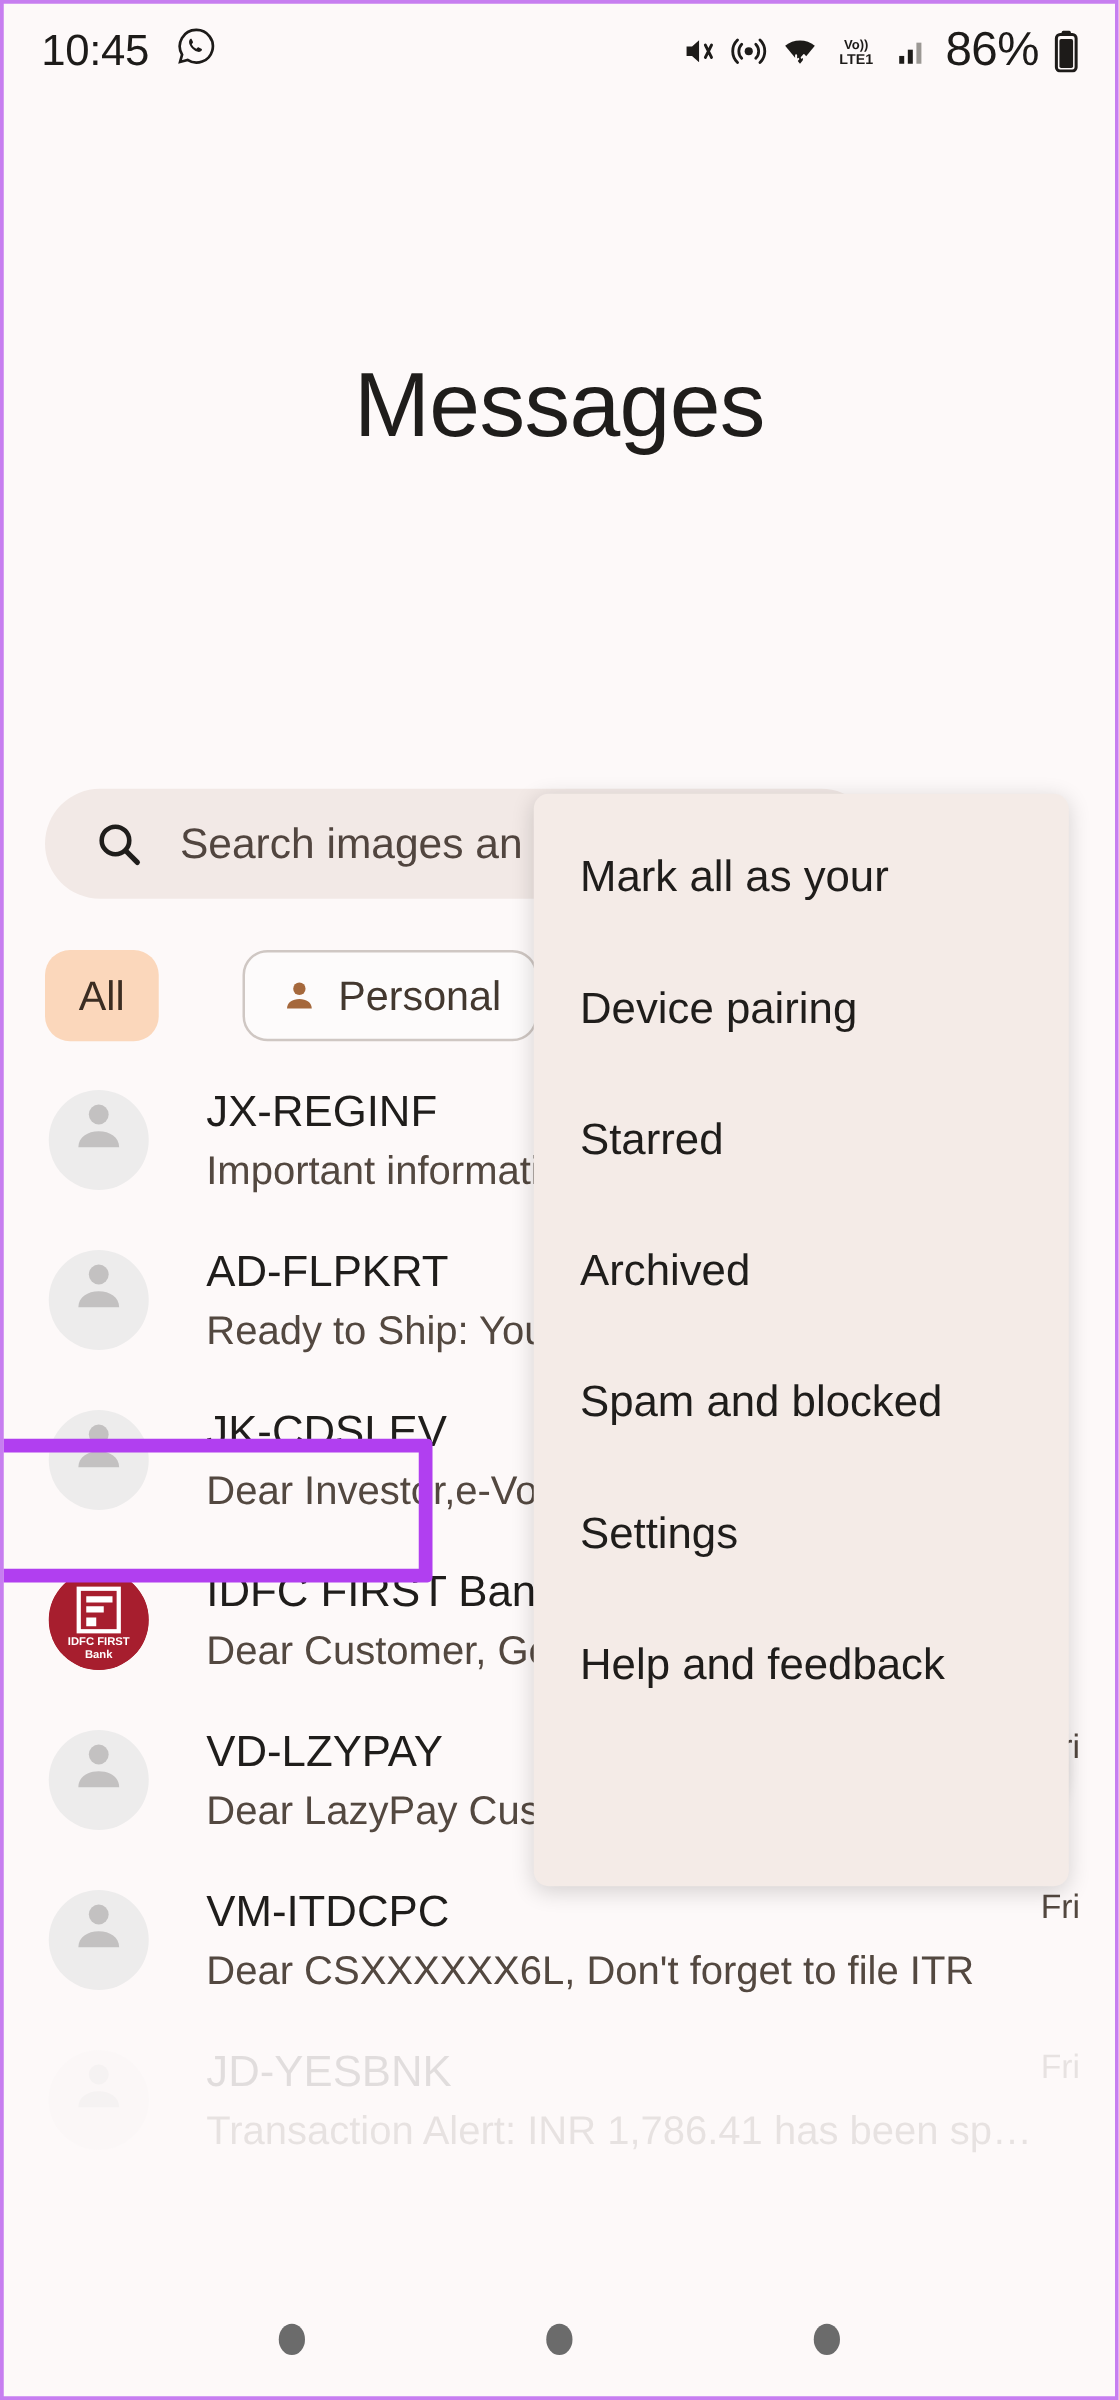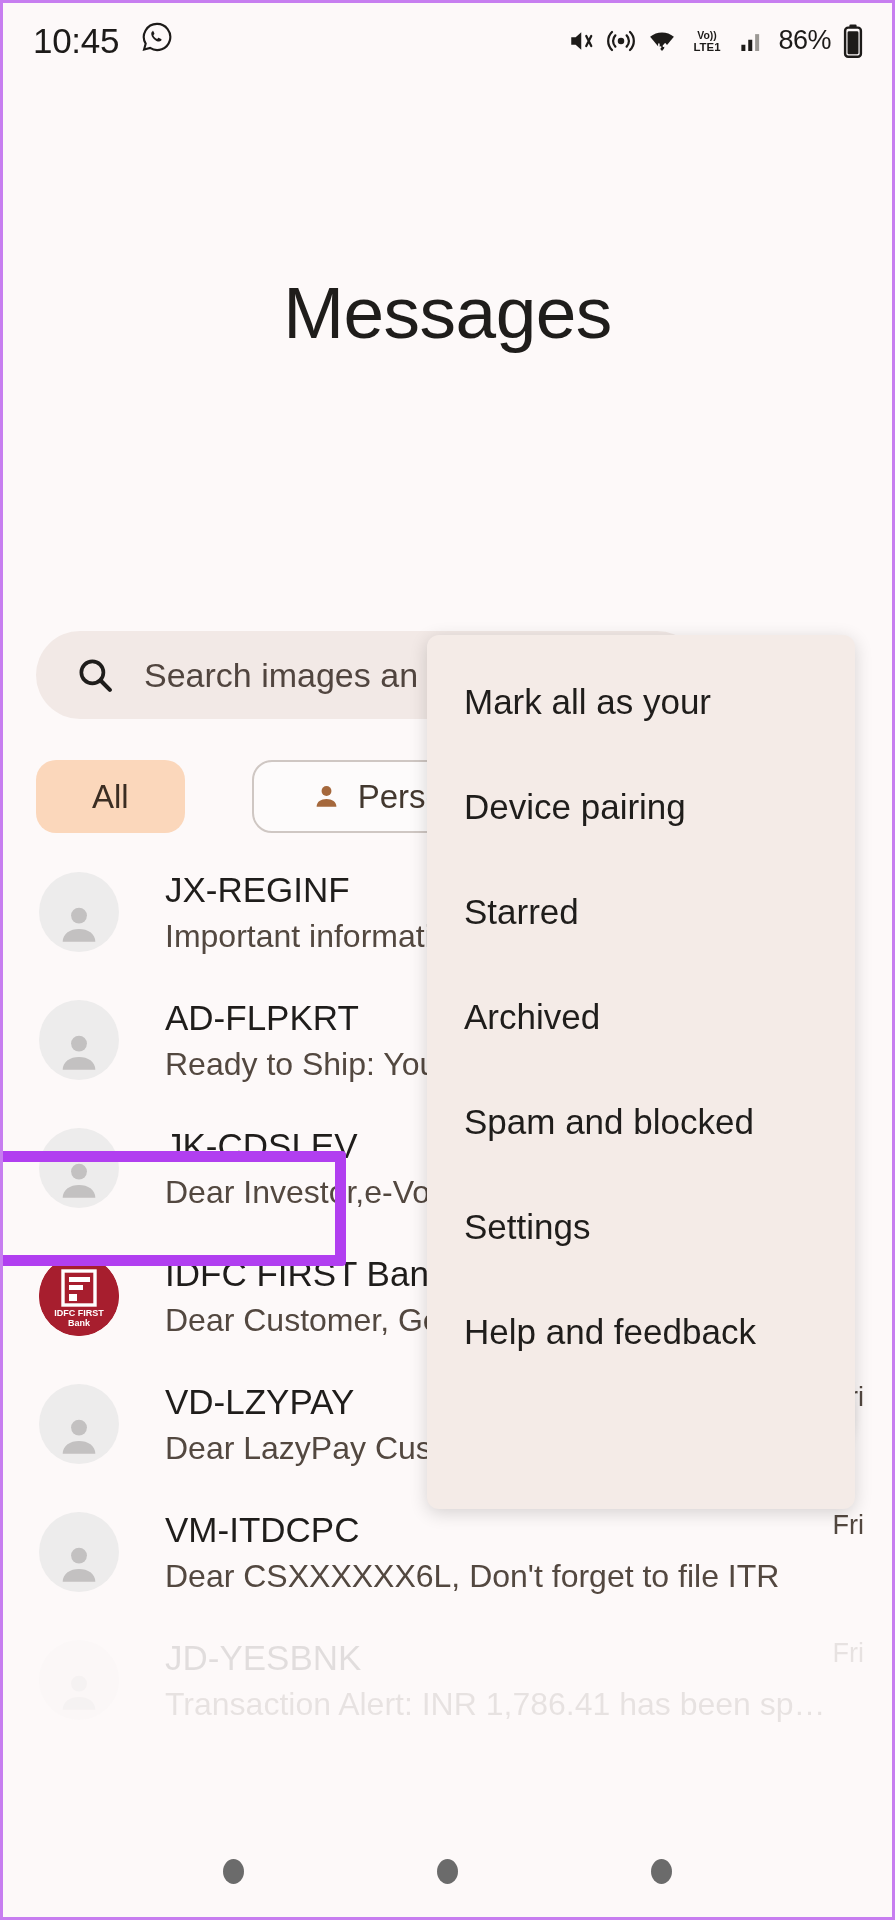--- a/index.html
+++ b/index.html
@@ -20,26 +20,26 @@
 
   
   #statusbar {
     position:absolute; top:0; left:0; right:0; height:75px;
     display:flex; align-items:center; justify-content:space-between;
     padding:0 28px 0 30px;
   }
   .sb-left { display:flex; align-items:flex-start; gap:22px; }
   .sb-time { font-size:35px; color:#1d1b19; letter-spacing:-0.3px; }
   .sb-right { display:flex; align-items:center; gap:11px; }
-  .sb-pct { font-size:27px; color:#1d1b19; letter-spacing:-0.5px; }
+  .sb-pct { font-size:38px; color:#1d1b19; letter-spacing:-0.5px; }
   .ico { display:block; }
 
   
   #page-title {
-    position:absolute; top:268px; left:0; right:0;
+    position:absolute; top:280px; left:0; right:0;
     text-align:center;
     font-size:73px; color:#1f1d1b; letter-spacing:-0.5px;
     font-weight:400;
   }
 
   
   #searchbar {
     position:absolute; left:33px; top:628px;
     width:665px; height:88px;
     background:#f2e9e6; border-radius:46px;
@@ -52,37 +52,37 @@
 
   
   #chips {
     position:absolute; left:33px; top:757px;
     display:flex; gap:23px; align-items:center;
     width:860px;
   }
   .chip {
     height:73px; border-radius:20px;
     display:flex; align-items:center; justify-content:center; gap:15px;
-    padding:0 56px; font-size:33px; color:#43382f;
+    padding:0 27px; font-size:33px; color:#43382f;
     white-space:nowrap; flex:0 0 auto;
   }
   .chip.selected { background:#fbd7bb; color:#3b2d22; }
   .chip.outline { background:#fdfbfb; border:2px solid #cfc7c3;margin-left:44px; }
 
   
   #list { position:absolute; left:0; right:0; top:845px; }
   .row {
     position:relative; height:128px;
     display:flex; align-items:center;
     padding-left:36px; padding-right:28px;
   }
   .avatar {
     width:80px; height:80px; border-radius:50%;
     background:#edecec; flex:0 0 auto;
-    display:flex; align-items:flex-end; justify-content:center;
+    display:flex; align-items:flex-start; justify-content:center;
     overflow:hidden;
   }
   .avatar.brand { background:#a71e2e; }
   .row-text {
     margin-left:46px; flex:1 1 auto; min-width:0;
     display:flex; flex-direction:column; gap:8px;
   }
   .row-title { font-size:35px; color:#1f1d1b; white-space:nowrap; }
   .row-preview {
     font-size:32px; color:#534840;

